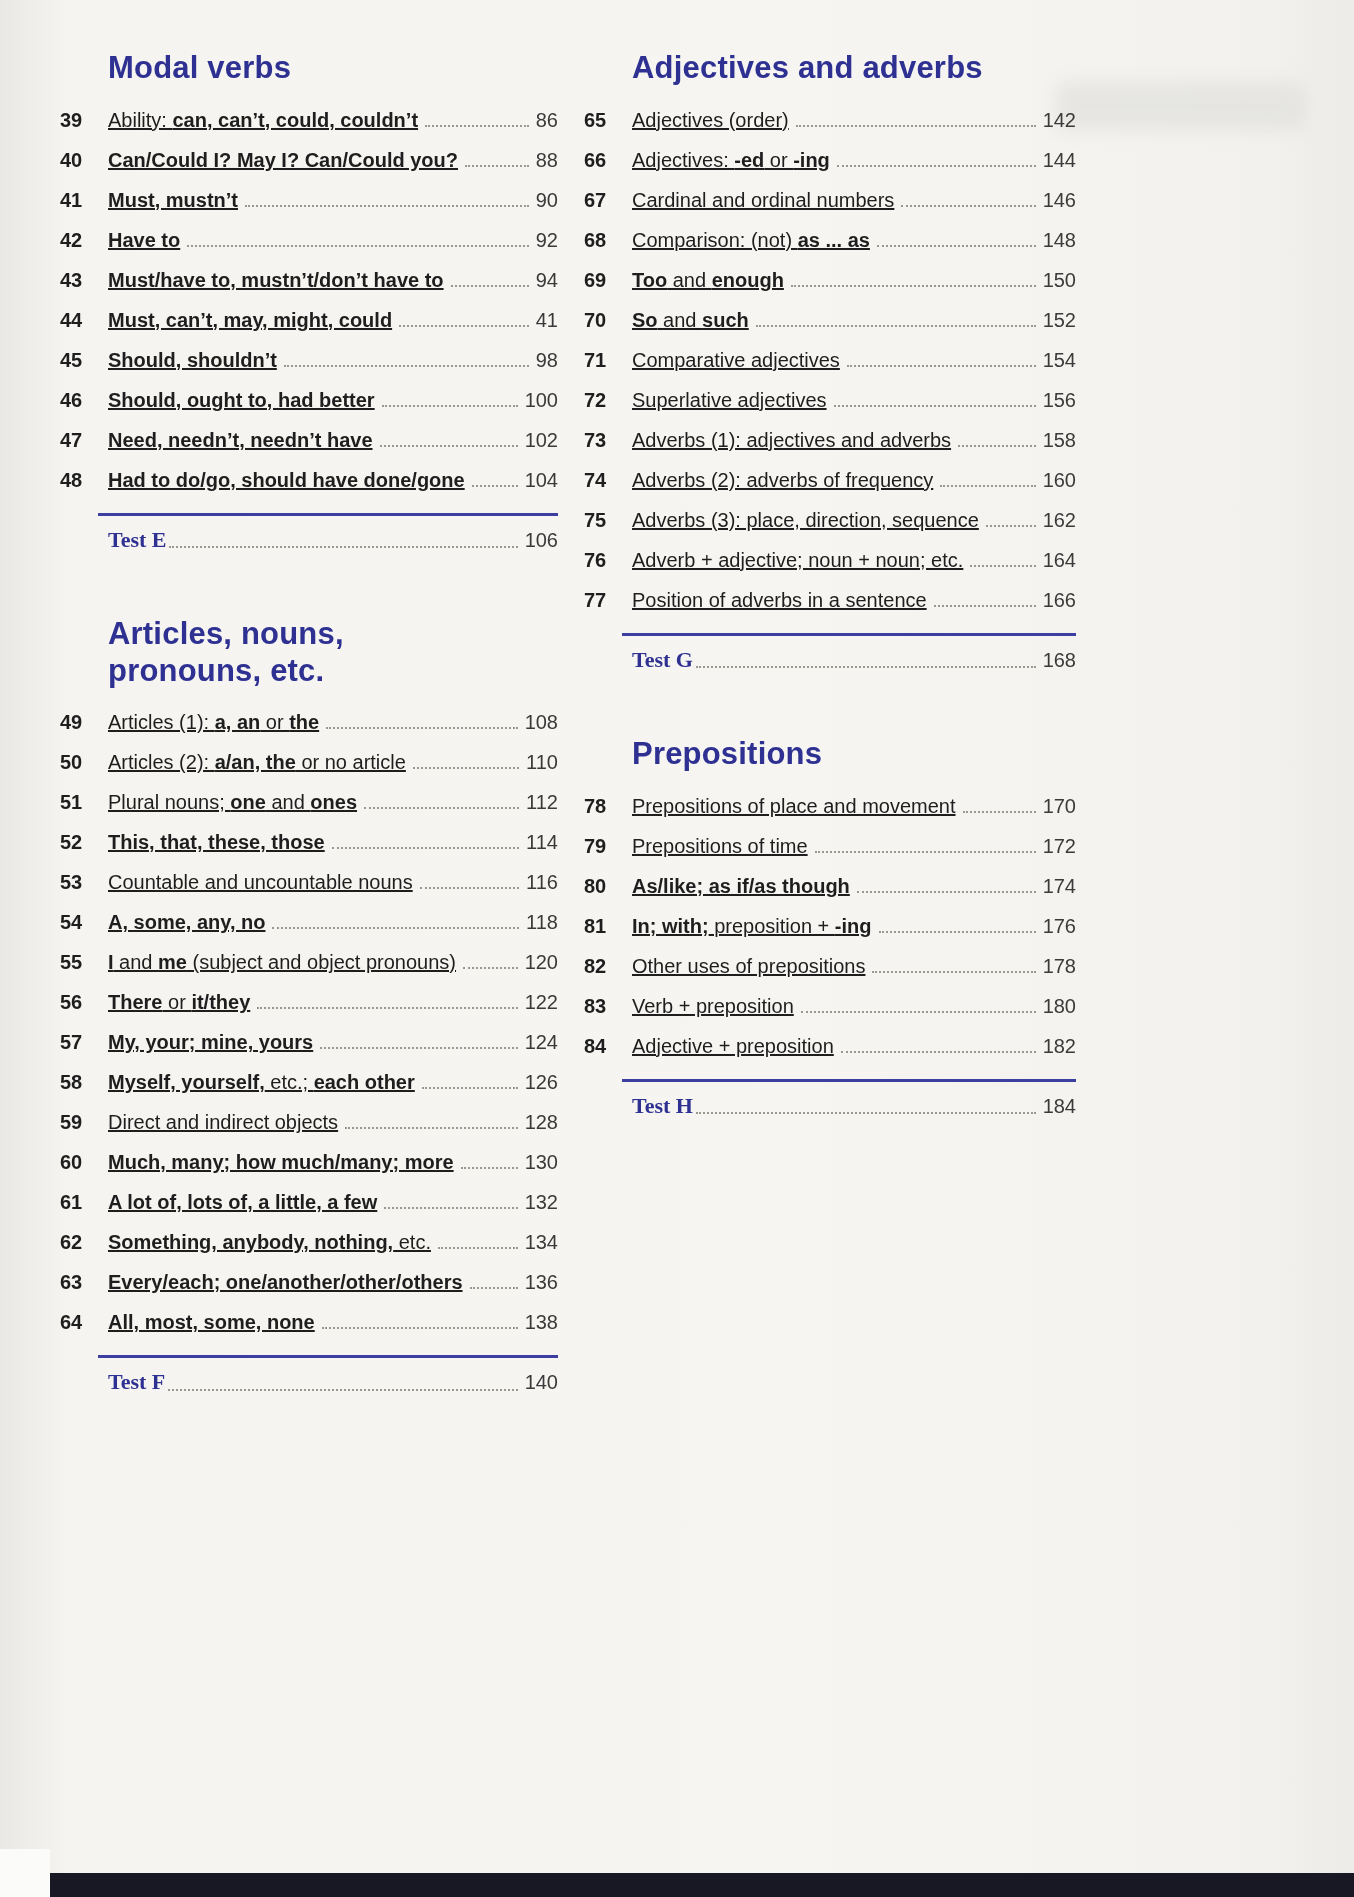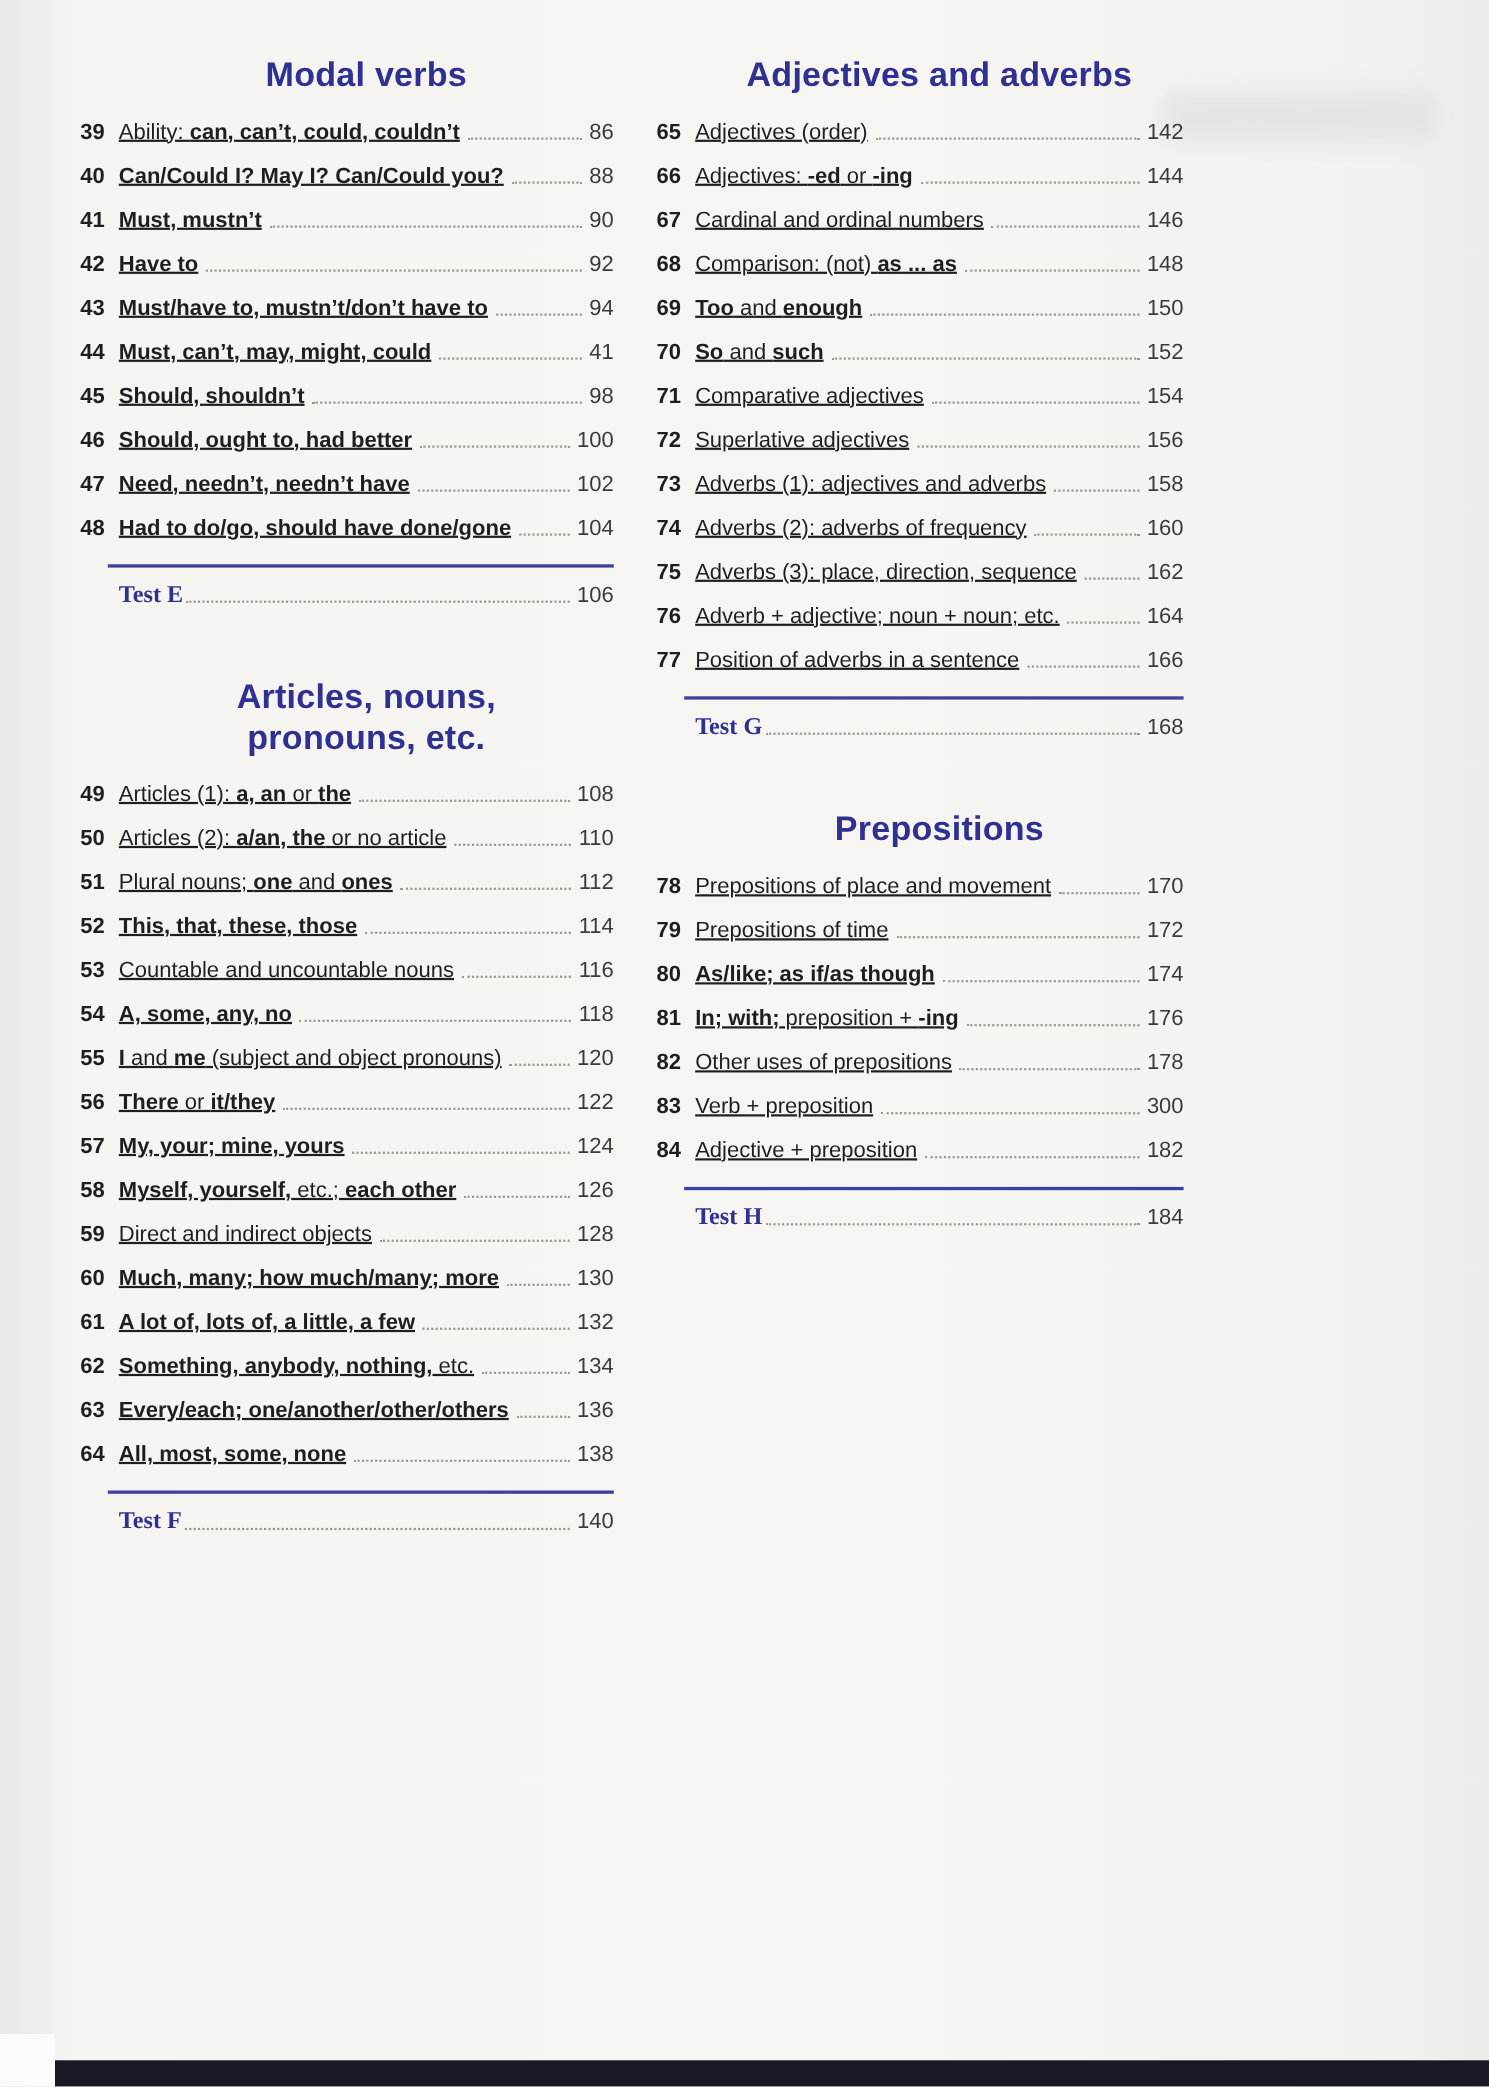--- a/index.html
+++ b/index.html
@@ -18,21 +18,20 @@
     background:#e8e7e4;
   }
   .page{
     position:relative;
     width:1354px;
     height:1897px;
     margin:0 auto;
     background:
       linear-gradient(90deg,#e9e8e4 0,#f5f4f1 5%,#f6f5f2 60%,#f2f1ee 94%,#ecebe7 100%);
     overflow:hidden;
-    text-align:center;
   }
   .col{
     position:absolute;
     top:50px;
   }
   .col-left{ left:60px;  width:498px; }
   .col-right{ left:584px; width:492px; }
 
   .toc-section + .toc-section{ margin-top:62px; }
 
@@ -425,21 +424,21 @@
         <div class="entry">
           <span class="num">82</span>
           <span class="text">Other uses of prepositions</span>
           <span class="leader"></span>
           <span class="page-num">178</span>
         </div>
         <div class="entry">
           <span class="num">83</span>
           <span class="text">Verb + preposition</span>
           <span class="leader"></span>
-          <span class="page-num">300</span>
+          <span class="page-num">180</span>
         </div>
         <div class="entry">
           <span class="num">84</span>
           <span class="text">Adjective + preposition</span>
           <span class="leader"></span>
           <span class="page-num">182</span>
         </div>
         <div class="test-block">
           <div class="entry test-row">
             <span class="test-label">Test H</span>

